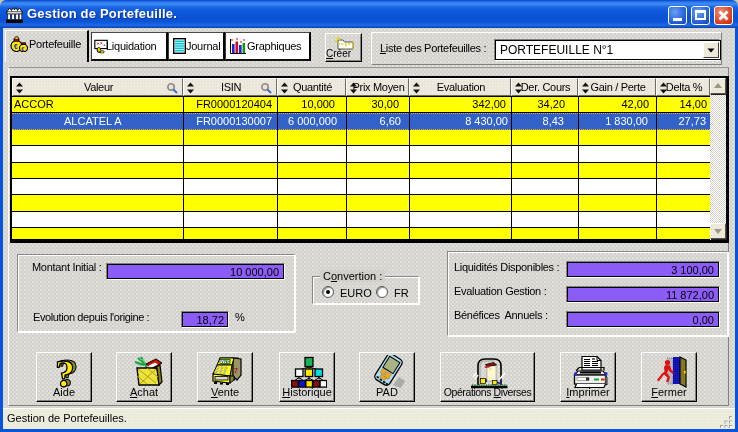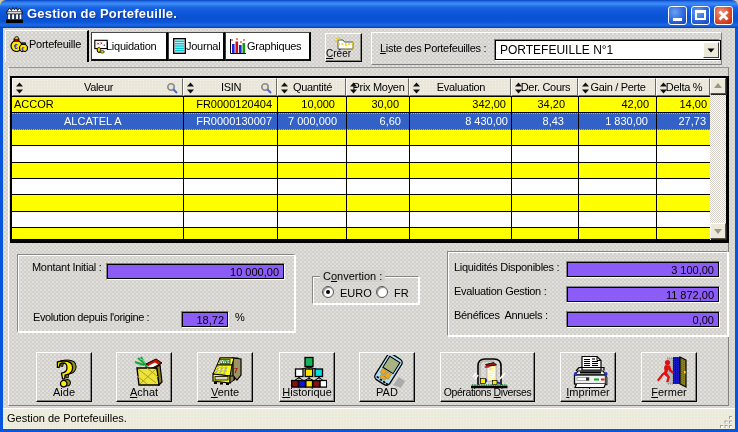--- a/index.html
+++ b/index.html
@@ -194,21 +194,21 @@
         <div class="abs cell" style="left:265px;width:68px;padding-right:10px;color:#000000;">10,000</div>
         <div class="abs cell" style="left:334px;width:62px;padding-right:9px;color:#000000;">30,00</div>
         <div class="abs cell" style="left:397px;width:101px;padding-right:4px;color:#000000;padding-left:28px;">342,00</div>
         <div class="abs cell" style="left:499px;width:66px;padding-right:12px;color:#000000;">34,20</div>
         <div class="abs cell" style="left:566px;width:77px;padding-right:6px;color:#000000;">42,00</div>
         <div class="abs cell" style="left:644px;width:53px;padding-right:2px;color:#000000;">14,00</div>
       </div>
     <div class="abs row" style="top:35.4px;height:16.4px;background:#3262c8;border-top:1px dotted #f0a830;border-bottom:1px dotted #f0a830;">
         <div class="abs cell" style="left:4px;width:160px;text-align:left;color:#ffffff;margin-left:48px;">ALCATEL A</div>
         <div class="abs cell" style="left:171px;width:93px;padding-right:4px;color:#ffffff;">FR0000130007</div>
-        <div class="abs cell" style="left:265px;width:68px;padding-right:8px;color:#ffffff;">7 000,000</div>
+        <div class="abs cell" style="left:265px;width:68px;padding-right:8px;color:#ffffff;">6 000,000</div>
         <div class="abs cell" style="left:334px;width:62px;padding-right:7px;color:#ffffff;">6,60</div>
         <div class="abs cell" style="left:397px;width:101px;padding-right:2px;color:#ffffff;">8 430,00</div>
         <div class="abs cell" style="left:499px;width:66px;padding-right:13px;color:#ffffff;">8,43</div>
         <div class="abs cell" style="left:566px;width:77px;padding-right:7px;color:#ffffff;">1 830,00</div>
         <div class="abs cell" style="left:644px;width:53px;padding-right:3px;color:#ffffff;">27,73</div>
       </div>
     <div class="abs row" style="top:51.8px;height:16.4px;background:#ffff00;border-bottom:1px solid #000;"></div>
     <div class="abs row" style="top:68.2px;height:16.4px;background:#ffffff;border-bottom:1px solid #000;"></div>
     <div class="abs row" style="top:84.6px;height:16.4px;background:#ffff00;border-bottom:1px solid #000;"></div>
     <div class="abs row" style="top:101px;height:16.4px;background:#ffffff;border-bottom:1px solid #000;"></div>

